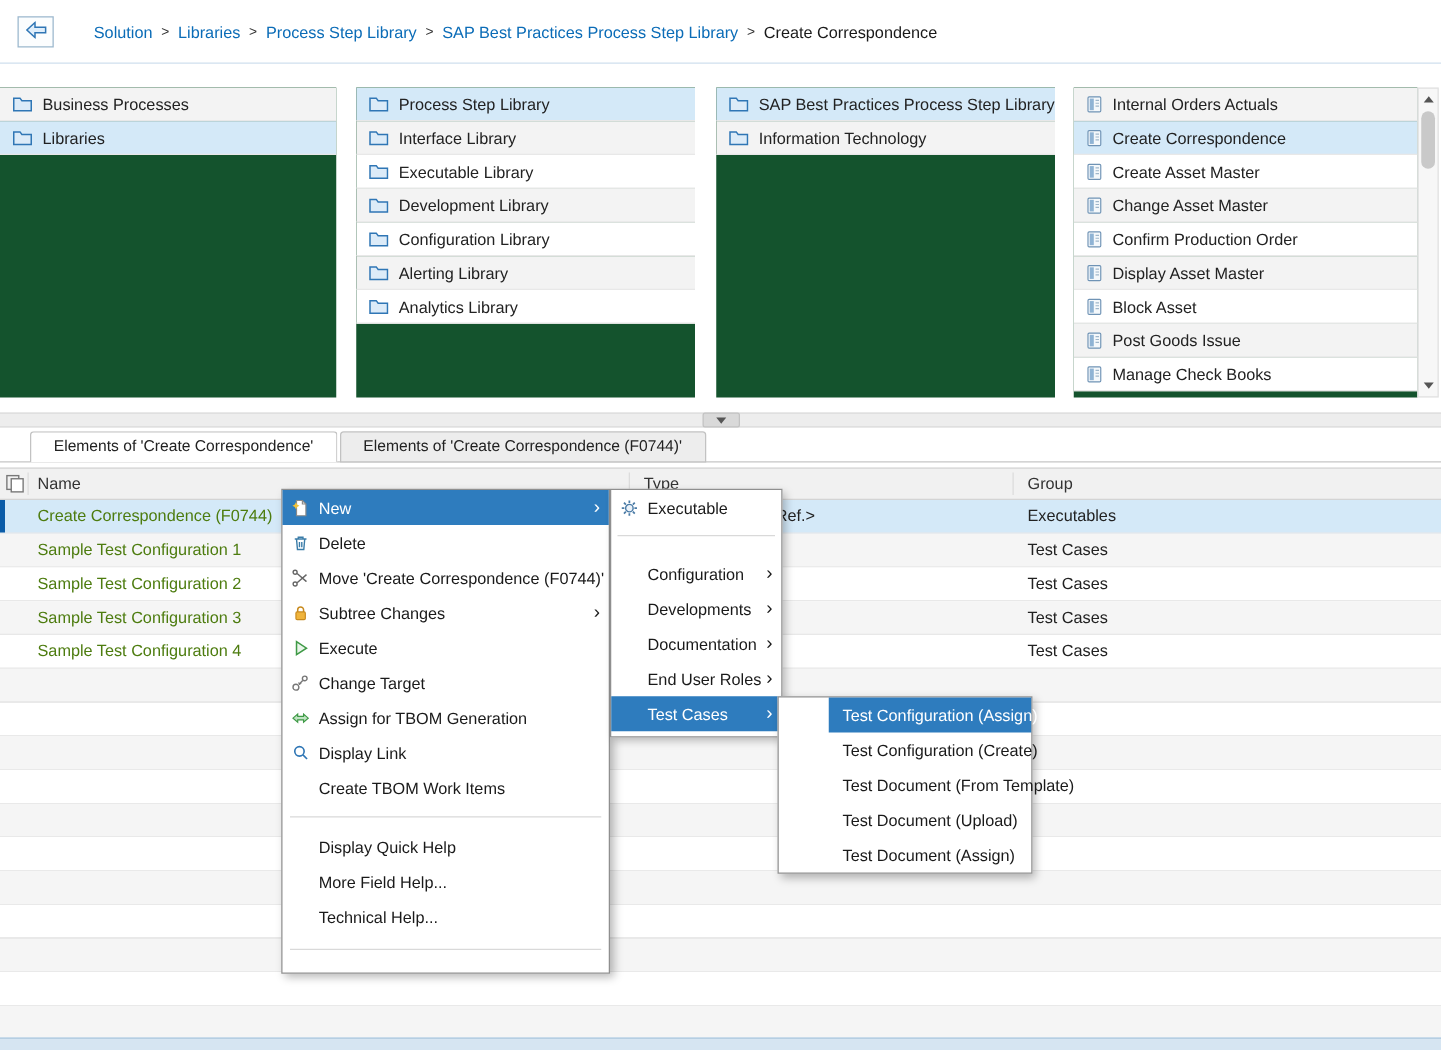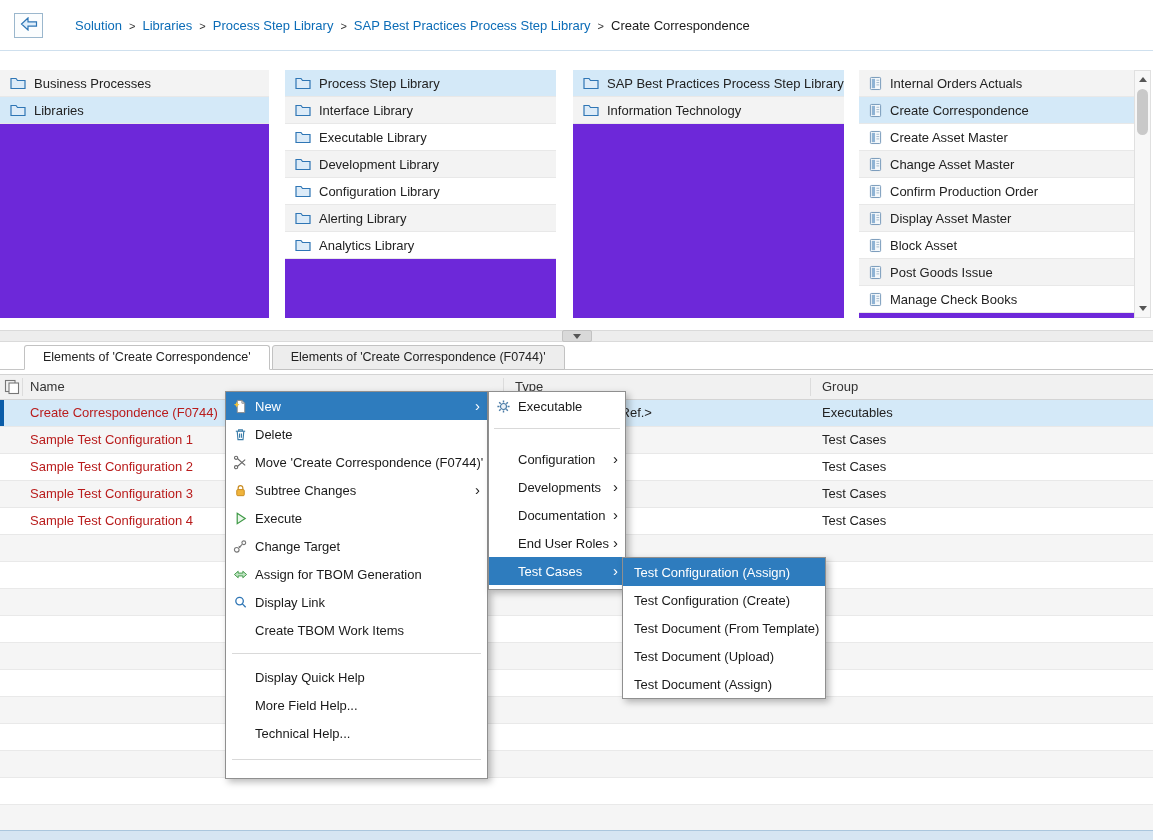--- a/index.html
+++ b/index.html
@@ -9,21 +9,21 @@
   
   .topbar { position:absolute; top:0; left:0; width:100%; height:51px; background:#fff; border-bottom:1px solid #cfe0ee; }
   .back-btn { position:absolute; left:14px; top:13px; width:29px; height:25px; border:1px solid #9bb7cd; background:#fbfdfe; display:flex; align-items:center; justify-content:center; cursor:pointer; }
   .breadcrumb { position:absolute; left:75px; top:0; height:51px; display:flex; align-items:center; white-space:nowrap; }
   .crumb { color:#0b6cb7; cursor:pointer; }
   .crumb.current { color:#1a1a1a; cursor:default; }
   .crumb-sep { margin:0 7px; color:#333; font-size:11px; }
   .crumb-sep::before { content:">"; }
 
   
-  .col-panel { position:absolute; top:70px; height:248px; background:#6d28d9; overflow:hidden; }
+  .col-panel { position:absolute; top:70px; height:248px; background:#14532d; overflow:hidden; }
   .col1 { left:0; width:269px; }
   .col2 { left:285px; width:271px; }
   .col3 { left:573px; width:271px; }
   .col4 { left:859px; width:275px; }
   .row { height:27px; border-bottom:1px solid #e8e8e8; display:flex; align-items:center; gap:8px; padding-left:10px; cursor:pointer; white-space:nowrap; overflow:hidden; background:#fff; }
   .row.striped { background:#f3f3f3; }
   .row.selected { background:#d4e9f8; }
   .row .icon { flex:none; display:flex; }
 
   
@@ -49,34 +49,34 @@
   .thead { position:absolute; top:374px; left:0; width:100%; height:26px; background:#f1f1f1; border-top:1px solid #d4d4d4; border-bottom:1px solid #d4d4d4; z-index:2; }
   .th { position:absolute; top:0; line-height:24px; color:#333; cursor:pointer; }
   .th-icon { position:absolute; left:4px; top:4px; cursor:pointer; }
   .th-name { left:30px; } .th-type { left:515px; } .th-group { left:822px; }
   .th-sep { position:absolute; top:3px; width:1px; height:18px; background:#dcdcdc; }
   .trow { position:absolute; left:0; width:100%; height:27px; border-bottom:1px solid #e8e8e8; background:#fff; cursor:pointer; }
   .trow.striped { background:#f5f5f5; }
   .trow.selected { background:#d4e9f8; }
   .trow.selected::before { content:""; position:absolute; left:0; top:0; width:4px; height:100%; background:#0a5ca8; }
   .cell { position:absolute; top:0; line-height:26px; white-space:nowrap; }
-  .cell-name { left:30px; color:#b91c1c; }
+  .cell-name { left:30px; color:#4d7c0f; }
   .cell-type { left:545px; color:#222; }
   .cell-group { left:822px; color:#222; }
   .table-empty { position:absolute; top:535px; left:0; width:100%; height:295px;
     background:repeating-linear-gradient(180deg,#f5f5f5 0px,#f5f5f5 26px,#e9e9e9 26px,#e9e9e9 27px,#ffffff 27px,#ffffff 53px,#e9e9e9 53px,#e9e9e9 54px); }
 
   
   .statusbar { position:absolute; left:0; bottom:0; width:100%; height:10px; background:#d6e5f2; border-top:1px solid #aac6dd; }
 
   
   .menu { position:absolute; background:#fff; border:1px solid #8f8f8f; box-shadow:3px 3px 7px rgba(0,0,0,.28); }
   .ctx-menu { left:225px; top:391px; width:263px; z-index:10; padding-bottom:6px; }
   .submenu-new { left:488px; top:391px; width:138px; z-index:11; padding-bottom:4px;text-align:center; }
-  .submenu-test { left:622px; top:557px; width:204px; z-index:12; }
+  .submenu-test { left:622px; top:557px; width:204px; z-index:12;padding-left:40px; }
   .menu-item { position:relative; height:28px; display:flex; align-items:center; gap:7px; padding:0 14px 0 6px; color:#1a1a1a; cursor:pointer; white-space:nowrap; }
   .menu-item .mi-icon { width:16px; height:16px; flex:none; display:flex; align-items:center; justify-content:center; }
   .menu-item.highlighted { background:#2e7cbe; color:#fff; }
   .mi-arrow { position:absolute; right:7px; top:50%; transform:translateY(-52%); font-size:15px; line-height:1; }
   .mi-arrow::after { content:"\203A"; }
   .menu-sep { height:1px; background:#d9d9d9; }
   .sep-a { margin:9px 6px; }
   .sep-b { margin:12px 6px; }
   .sep-sub { margin:8px 5px 16px 5px; }
   .submenu-test .menu-item { padding-left:11px; }

